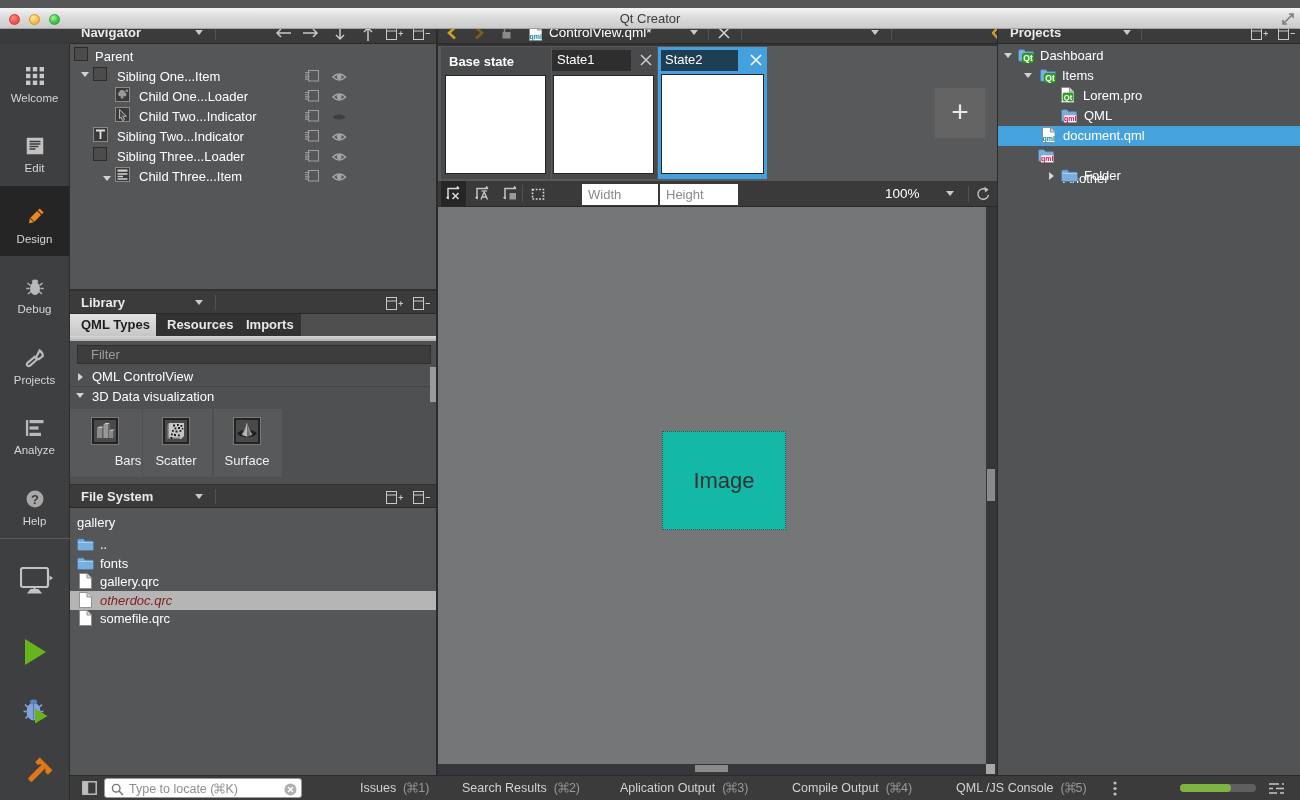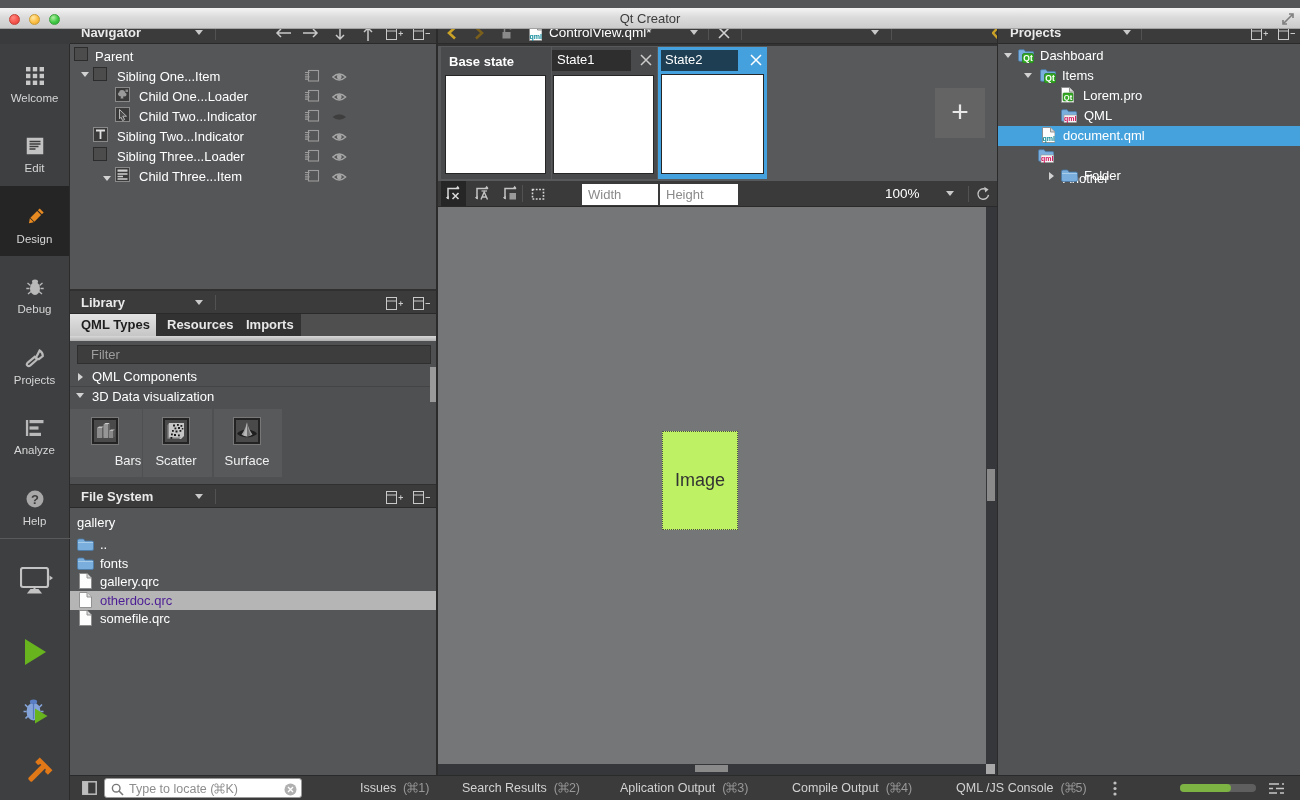--- a/index.html
+++ b/index.html
@@ -213,21 +213,21 @@
   </div>
   <div class="abs" id="library" style="left:0;top:293px;width:366px;height:170px;background:#4f5052;">
     <div class="abs" style="left:0;top:0;width:366px;height:22px;background:#4f4f4f;"></div>
     <div class="lib-tab" style="left:86px;width:145px;background:#323232;"></div>
     <div class="lib-tab" style="left:0;width:86px;background:linear-gradient(#e2e2e2,#c6c6c6);color:#1e1e1e;padding-left:11px;">QML Types</div>
     <div class="lib-tab" style="left:97px;color:#e8e8e8;">Resources</div>
     <div class="lib-tab" style="left:176px;color:#e8e8e8;">Imports</div>
     <div class="abs" style="left:0;top:22px;width:366px;height:5px;background:linear-gradient(#d8d8d8,#b0b0b0);"></div>
     <div class="abs" style="left:7px;top:31px;width:354px;height:19px;background:#3d3d3d;border:1px solid #2f2f2f;color:#9e9e9e;font-size:13px;line-height:18px;padding-left:13px;">Filter</div>
     <div class="abs tri-r tsm" style="left:8px;top:59px;"></div>
-    <div class="txt" style="left:22px;top:53px;">QML Components</div>
+    <div class="txt" style="left:22px;top:53px;">QML ControlView</div>
     <div class="abs" style="left:0;top:72px;width:366px;height:1px;background:#444444;"></div>
     <div class="abs tri-d tsm" style="left:6px;top:79px;"></div>
     <div class="txt" style="left:22px;top:73px;">3D Data visualization</div>
     <div class="itemcell" style="left:0;top:95px;width:72px;height:68px;"></div>
     <div class="itemcell" style="left:73px;top:95px;width:69px;height:68px;"></div>
     <div class="itemcell" style="left:144px;top:95px;width:68px;height:68px;"></div>
     <div class="icobox" style="left:22px;top:104px;"><svg width="22" height="22" viewBox="0 0 22 22">
             <g>
               <path d="M3 8 H8 V18 H3 Z" fill="#8c8c8c"></path>
               <path d="M3 8 L5 6.5 H10 L8 8 Z" fill="#c2c2c2"></path>
@@ -305,21 +305,21 @@
     <div class="fsrow" style="top:64px;">
           <svg class="abs" style="left:9px;top:1px;" width="13" height="16" viewBox="0 0 13 16">
             <use href="#fileico"></use>
           </svg>
           <div class="txt" style="left:30px;">gallery.qrc</div>
         </div>
     <div class="fsrow" style="top:82.5px;background:#b5b5b5;">
           <svg class="abs" style="left:9px;top:1px;" width="13" height="16" viewBox="0 0 13 16">
             <use href="#fileico"></use>
           </svg>
-          <div class="txt" style="left:30px;color:#4c1d95;">otherdoc.qrc</div>
+          <div class="txt" style="left:30px;color:#7f1d1d;font-style:italic;">otherdoc.qrc</div>
         </div>
     <div class="fsrow" style="top:101px;">
           <svg class="abs" style="left:9px;top:1px;" width="13" height="16" viewBox="0 0 13 16">
             <use href="#fileico"></use>
           </svg>
           <div class="txt" style="left:30px;">somefile.qrc</div>
         </div>
   </div>
 </div>
 
@@ -404,21 +404,21 @@
     <div class="txt" style="left:447px;top:3px;font-size:13.5px;">100%</div>
     <div class="abs tri-d" style="left:508px;top:10px;"></div>
     <div class="abs vsep" style="left:530px;top:5px;height:16px;"></div>
     <svg class="abs" style="left:538px;top:5px;" width="15" height="16" viewBox="0 0 15 16">
           <path d="M12.5 8.8 A5.3 5.3 0 1 1 9.5 3.2" stroke="#c4c4c4" stroke-width="1.4" fill="none"></path>
           <path d="M8.2 0.8 L12.6 3.4 L9.2 6.4 Z" fill="#c4c4c4"></path>
         </svg>
   </div>
 
   <div class="abs" style="left:0;top:186px;width:548px;height:557px;background:#747678;">
-    <div class="abs" style="left:224px;top:224px;width:76px;height:99px;background:#bef264;border:1px dotted #4a4a4a;text-align:center;color:#333;font-size:18px;line-height:97px;">Image</div>
+    <div class="abs" style="left:224px;top:224px;width:124px;height:99px;background:#14b8a6;border:1px dotted #4a4a4a;text-align:center;color:#333;font-size:22px;line-height:97px;">Image</div>
   </div>
 
   <div class="abs" style="left:548px;top:186px;width:11px;height:557px;background:#35373a;"></div>
   <div class="abs" style="left:549px;top:448px;width:8px;height:32px;background:#8a8a8a;"></div>
   <div class="abs" style="left:0;top:743px;width:559px;height:11px;background:#35373a;"></div>
   <div class="abs" style="left:257px;top:744px;width:33px;height:7px;background:#8a8a8a;"></div>
   <div class="abs" style="left:548px;top:743px;width:9px;height:10px;background:#a8a8a8;"></div>
 </div>
 
 <div class="abs" id="rightpanel" style="left:997px;top:21px;width:303px;height:754px;background:#525355;border-left:1px solid #2b2b2b;">

